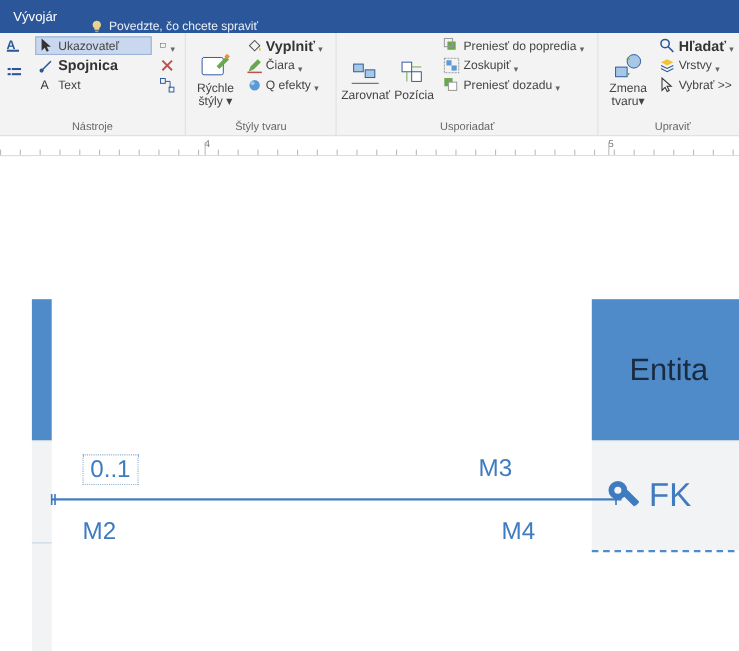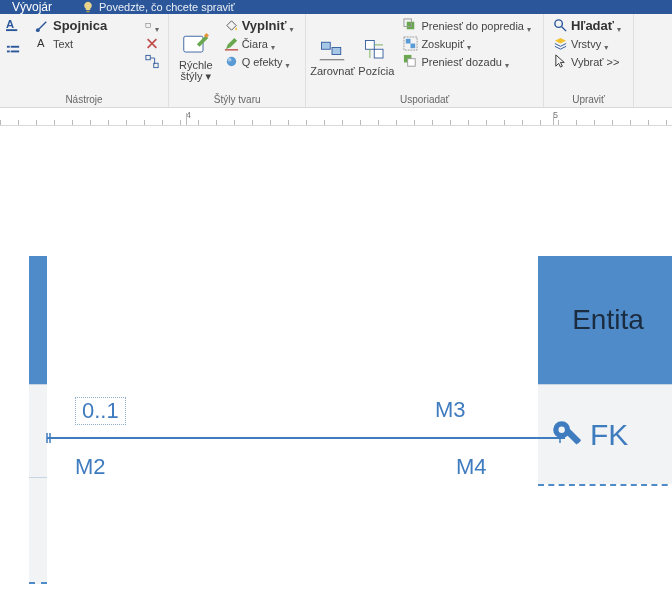--- a/index.html
+++ b/index.html
@@ -1,19 +1,19 @@
 <!DOCTYPE html>
 <html><head>
 <meta charset="utf-8">
 <style>
   * { box-sizing: border-box; margin: 0; padding: 0; }
   html, body { width: 672px; height: 592px; overflow: hidden; font-family: "Segoe UI", Tahoma, sans-serif; background: #fff; }
 
   
-  .titlebar { height: 14px; background: #2b579a; color: #fff; display: flex; align-items: center; font-size: 12px; }
+  .titlebar { height: 30px; background: #2b579a; color: #fff; display: flex; align-items: flex-end; font-size: 12px; }
   .titlebar .tab { padding: 0 12px; height: 100%; display: flex; align-items: center; }
   .titlebar .tell { display: flex; align-items: center; gap: 5px; padding-left: 18px; opacity: .9; font-size: 11px; }
   .titlebar .bulb { width: 12px; height: 12px; }
 
   
   .ribbon { height: 94px; background: #f3f3f3; border-bottom: 1px solid #d9d9d9; display: flex; }
   .group { border-right: 1px solid #e0e0e0; display: flex; flex-direction: column; padding: 2px 4px 0; }
   .group-body { flex: 1; display: flex; }
   .group-label { font-size: 10px; color: #666; text-align: center; padding: 1px 0 2px; }
 
@@ -98,20 +98,26 @@
         <span class="smallicon" style="margin-top:10px">
           <svg viewBox="0 0 16 16">
               <rect x="1" y="3" width="3" height="2" fill="#2b579a"></rect>
               <rect x="5" y="3" width="9" height="2" fill="#2b579a"></rect>
               <rect x="1" y="8" width="3" height="2" fill="#2b579a"></rect>
               <rect x="5" y="8" width="9" height="2" fill="#2b579a"></rect>
             </svg>
         </span>
       </div>
       <div class="col" style="min-width:110px">
+        <div class="btn sel">
+          <svg class="smallicon" viewBox="0 0 16 16">
+              <path d="M3 1l0 12 3-3 2 4 2-1-2-4 4 0z" fill="#333"></path>
+            </svg>
+          <span class="lab">Ukazovateľ</span>
+        </div>
         <div class="btn">
           <svg class="smallicon" viewBox="0 0 16 16">
               <circle cx="3" cy="13" r="2" fill="#2b579a"></circle>
               <path d="M4 12 L12 4" stroke="#2b579a" stroke-width="1.5"></path>
             </svg>
           <span class="lab bold">Spojnica</span>
         </div>
         <div class="btn">
           <svg class="smallicon" viewBox="0 0 16 16">
               <text x="2" y="12" font-size="12" fill="#333">A</text>
@@ -228,20 +234,28 @@
           <span class="lab">Preniesť dozadu</span>
             <span class="dd"></span>
         </div>
       </div>
     </div>
     <div class="group-label">Usporiadať</div>
   </div>
 
   <div class="group">
     <div class="group-body">
+      <div class="bigbtn" style="width:46px">
+        <svg class="bigicon" viewBox="0 0 32 32">
+            <rect x="3" y="16" width="12" height="10" fill="#a7c7e7" stroke="#2b579a"></rect>
+            <circle cx="22" cy="10" r="7" fill="#a7c7e7" stroke="#2b579a"></circle>
+            <path d="M14 8h4l-2-3zM18 22h-4l2 3z" fill="#6aa84f"></path>
+          </svg>
+        <div class="lab"><span>Zmena</span><br><span>tvaru▾</span></div>
+      </div>
       <div class="col" style="min-width:74px">
         <div class="btn">
           <svg class="smallicon" viewBox="0 0 16 16">
               <circle cx="6" cy="6" r="4" fill="none" stroke="#2b579a" stroke-width="1.5"></circle>
               <line x1="9" y1="9" x2="14" y2="14" stroke="#2b579a" stroke-width="1.5"></line>
             </svg>
           <span class="lab bold">Hľadať</span>
             <span class="dd"></span>
         </div>
         <div class="btn">

